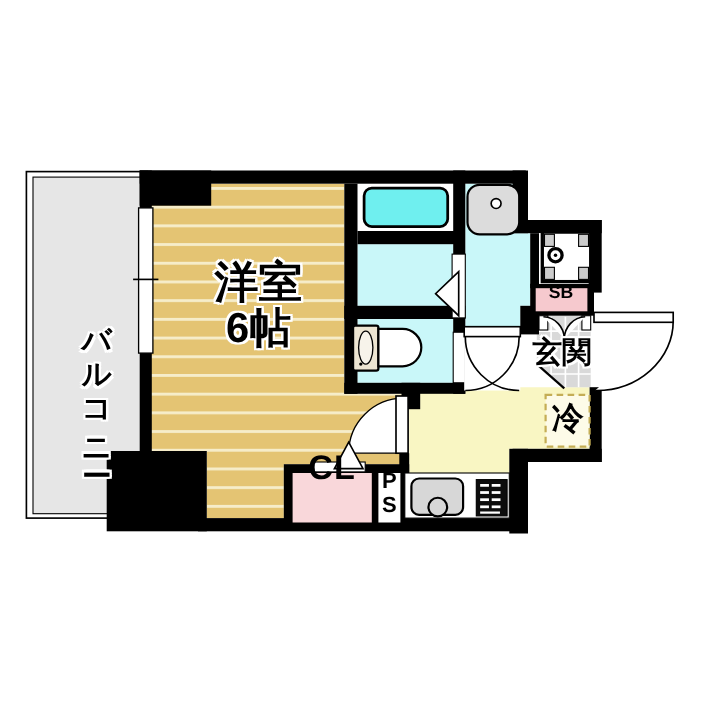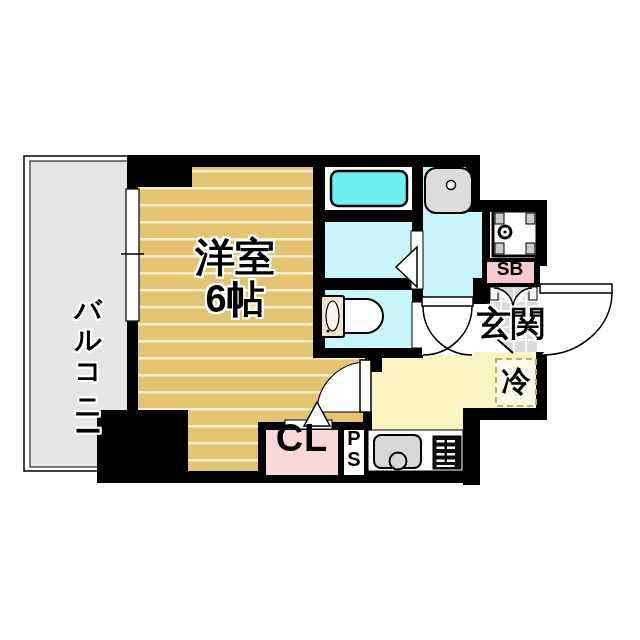--- a/index.html
+++ b/index.html
@@ -14,24 +14,24 @@
                 -2px -2px 0 #fff,2px 2px 0 #fff,-2px 2px 0 #fff,2px -2px 0 #fff;
     white-space:nowrap;line-height:1.05;
   }
   .lbl-balcony{
     left:58px;top:224px;width:44px;height:250px;
     writing-mode:vertical-rl;text-orientation:mixed;
     font-size:27px;letter-spacing:4px;
   }
   .lbl-room{left:150px;top:236px;width:170px;font-size:40px;line-height:42px;}
   .lbl-room .size{font-size:38px;}
-  .lbl-entrance{left:473px;top:306px;width:76px;font-size:34px;}
-  .lbl-sb{left:482px;top:259px;width:56px;font-size:19px;text-shadow:none;}
+  .lbl-entrance{left:473px;top:306px;width:76px;font-size:27px;}
+  .lbl-sb{left:482px;top:259px;width:56px;font-size:16px;text-shadow:none;}
   .lbl-rei{left:496px;top:366px;width:40px;font-size:29px;text-shadow:none;}
-  .lbl-cl{left:264px;top:419px;width:76px;font-size:38px;letter-spacing:1px;text-shadow:none;}
+  .lbl-cl{left:264px;top:409px;width:76px;font-size:31px;letter-spacing:1px;text-shadow:none;}
   .lbl-ps{left:341px;top:428px;width:26px;font-size:20px;line-height:21px;text-shadow:none;}
 </style>
 </head>
 <body>
 
 <div id="canvas">
 
   <svg id="plan-svg" width="640" height="640" viewBox="0 0 640 640">
     <defs>
       <pattern id="flooring" width="12" height="17" patternUnits="userSpaceOnUse">

